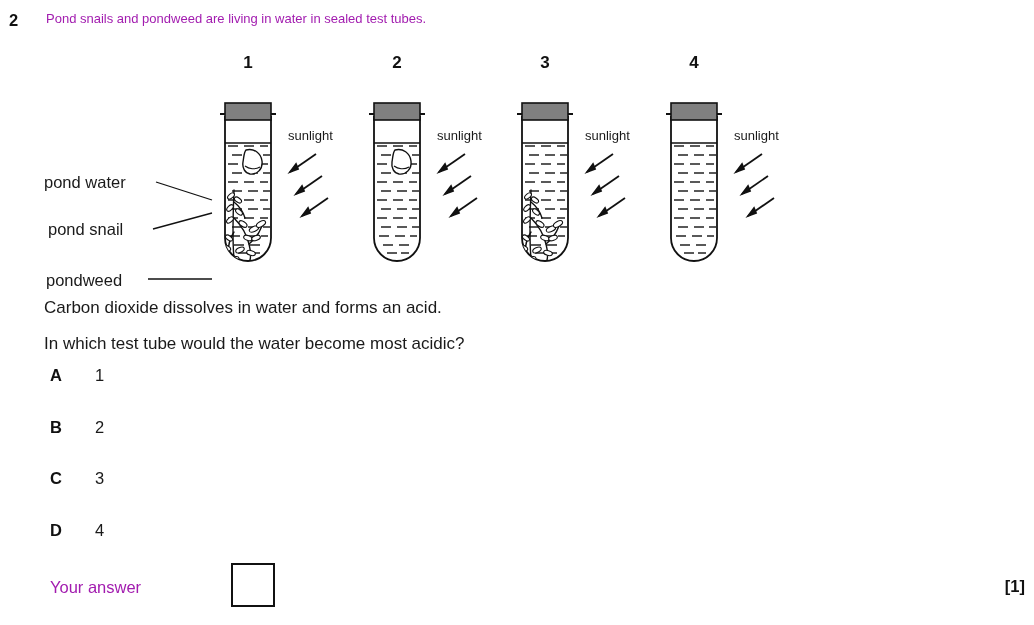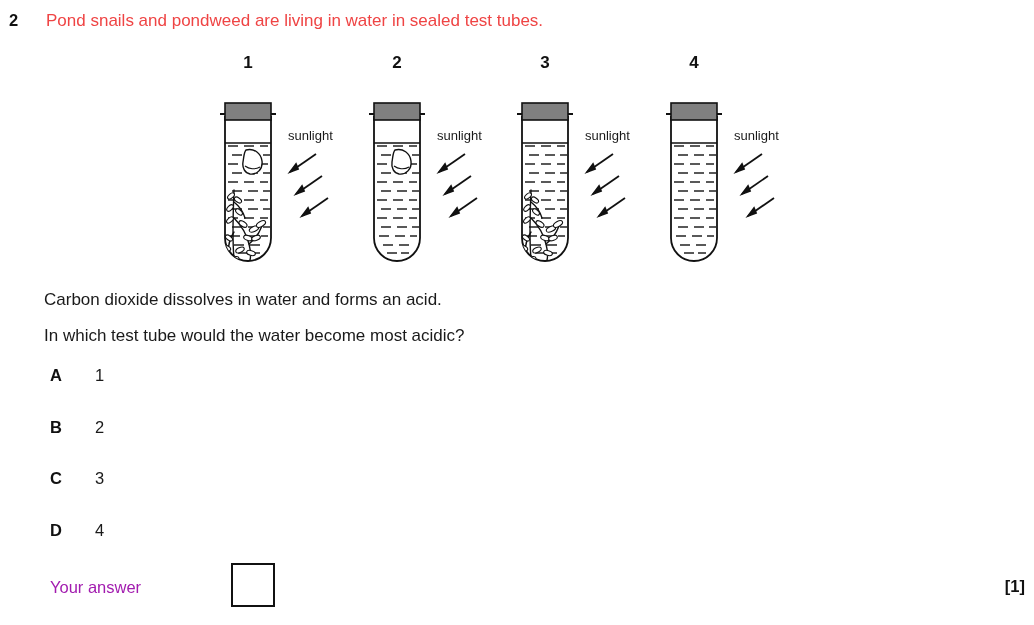--- a/index.html
+++ b/index.html
@@ -23,22 +23,22 @@
     left: 9px;
     top: 11px;
     font-size: 16.5px;
     font-weight: bold;
     color: #111;
   }
   .q-stem {
     position: absolute;
     left: 46px;
     top: 11px;
-    font-size: 17px;
-    color: #ef4444;
+    font-size: 13px;
+    color: #a21caf;
     white-space: nowrap;
     text-align: right;
   }
 
   
   .diagram {
     position: absolute;
     left: 0;
     top: 48px;
     width: 1034px;
@@ -114,20 +114,21 @@
     pointer-events: none;
   }
 
   
   .para {
     position: absolute;
     left: 44px;
     font-size: 17px;
     color: #1a1a1a;
     white-space: nowrap;
+    margin-top: 8px;
   }
   .para-co2    { top: 290px; }
   .para-prompt { top: 326px; }
 
   
   .options {
     position: absolute;
     left: 0;
     top: 366px;
     width: 400px;
@@ -180,20 +181,33 @@
   }
 </style>
 </head>
 <body>
 
 <div class="q-number">2</div>
 <div class="q-stem">Pond snails and pondweed are living in water in sealed test tubes.</div>
 
 <div class="diagram">
 
+  <div class="side-labels">
+    <svg class="leader-svg" viewBox="0 0 215 230" preserveAspectRatio="none">
+
+      <line x1="156" y1="86" x2="212" y2="104" stroke="#111" stroke-width="1.3"></line>
+
+      <line x1="153" y1="133" x2="212" y2="117" stroke="#111" stroke-width="1.3"></line>
+
+      <line x1="148" y1="183" x2="212" y2="183" stroke="#111" stroke-width="1.3"></line>
+    </svg>
+    <div class="side-label lbl-water">pond water</div>
+    <div class="side-label lbl-snail">pond snail</div>
+    <div class="side-label lbl-weed">pondweed</div>
+  </div>
 
   <div class="tube-group" style="left:202px">
     <div class="tube-number">1</div>
 
     <div class="tube">
       <svg width="60" height="168" viewBox="0 0 60 168">
         <defs>
           <clipPath id="clipWater1">
             <path d="M7,45 L53,45 L53,140 A23,23 0 0 1 7,140 Z"></path>
           </clipPath>

